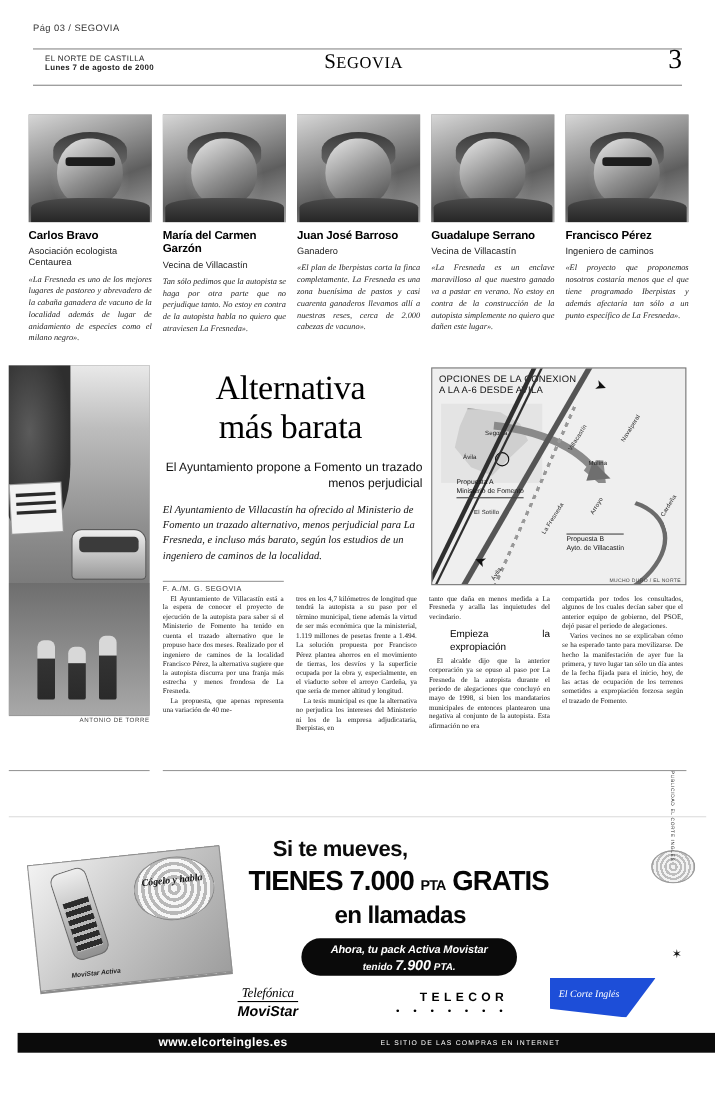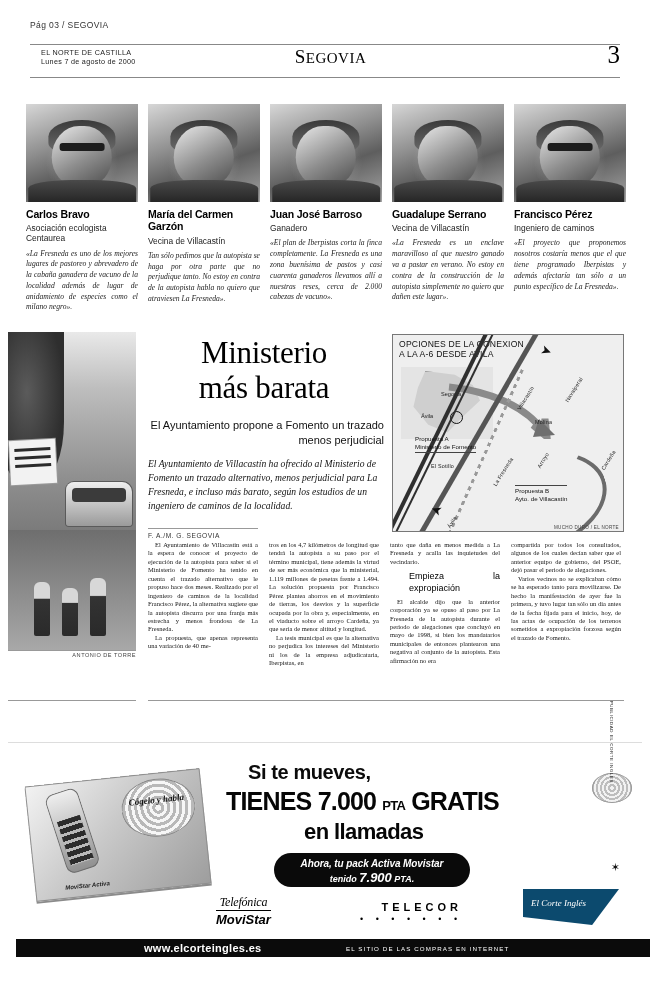--- a/index.html
+++ b/index.html
@@ -8,21 +8,21 @@
 
   
   .folio{position:absolute;left:30px;top:20px;font-size:8.5px;letter-spacing:.4px;color:#333;}
 
   
   .masthead{position:absolute;left:30px;top:44px;width:590px;}
   .mast-rule-top{border-top:1px solid #888;width:590px;}
   .mast-row{position:relative;height:30px;margin-left:11px;}
   .mast-left{position:absolute;left:0;top:3px;line-height:1.25;}
   .mast-left .pub{font-size:7.2px;letter-spacing:.35px;color:#222;}
-  .mast-left .date{font-size:7.2px;letter-spacing:.3px;color:#222;}
+  .mast-left .date{font-size:7.2px;letter-spacing:.3px;color:#222;font-weight:bold;}
   .mast-center{position:absolute;left:0;right:0;top:1px;text-align:center;font-family:"Liberation Serif",serif;font-size:19px;letter-spacing:.5px;color:#000;}
   .mast-center .sc{font-size:15px;}
   .mast-right{position:absolute;right:0;top:-4px;font-family:"Liberation Serif",serif;font-size:25px;color:#000;}
   .mast-rule-bot{border-top:1px solid #888;width:590px;margin-top:2px;}
 
   
   .portraits{position:absolute;left:26px;top:104px;width:598px;display:flex;gap:10px;}
   .pcol{width:112px;}
   .photo{width:112px;height:98px;background:#9a9a9a;position:relative;overflow:hidden;}
   .photo .grain{position:absolute;inset:0;
@@ -116,21 +116,21 @@
   .ad-chip .r2 b{font-size:13px;}
   .ad-side{position:absolute;right:28px;top:40px;font-size:4.4px;letter-spacing:.6px;color:#222;transform:rotate(90deg);transform-origin:right top;white-space:nowrap;}
   .ad-star{position:absolute;right:22px;top:118px;font-size:11px;color:#111;}
 
   .logo-tel{position:absolute;left:208px;top:152px;text-align:center;}
   .logo-tel .t1{font-family:"Liberation Serif",serif;font-style:italic;font-size:12px;letter-spacing:-.2px;color:#000;border-bottom:1.6px solid #000;padding-bottom:0;}
   .logo-tel .t2{font-size:13px;font-weight:700;font-style:italic;margin-top:1px;color:#000;}
   .logo-cor{position:absolute;left:352px;top:158px;text-align:center;}
   .logo-cor .c1{font-size:11px;font-weight:700;letter-spacing:4px;color:#000;text-align:right;}
   .logo-cor .c2{font-size:9px;letter-spacing:5px;color:#000;margin-top:1px;}
-  .logo-eci{position:absolute;left:492px;top:146px;width:96px;height:36px;background:#0c4a6e;clip-path:polygon(0 0,100% 0,72% 100%,0 78%);margin-left:23px;}
+  .logo-eci{position:absolute;left:492px;top:146px;width:96px;height:36px;background:#1d4ed8;clip-path:polygon(0 0,100% 0,72% 100%,0 78%);}
   .logo-eci span{position:absolute;left:8px;top:9px;color:#fff;font-family:"Liberation Serif",serif;font-style:italic;font-size:9px;}
   .ad-bar{position:absolute;left:8px;top:196px;width:634px;height:18px;background:#0b0b0b;color:#fff;}
   .ad-bar .url{position:absolute;left:128px;top:3px;font-size:11px;font-weight:700;letter-spacing:.3px;}
   .ad-bar .tag{position:absolute;left:330px;top:6px;font-size:6.2px;letter-spacing:1.1px;}
 </style>
 </head>
 <body>
 
 <div class="page">
 
@@ -220,21 +220,21 @@
     <div class="car"></div>
     <div class="road"></div>
     <div class="person p1"></div>
       <div class="person p2"></div>
       <div class="person p3"></div>
   </div>
   <div class="credit-rule"></div>
   <div class="credit-demo">ANTONIO DE TORRE</div>
 
   <div class="headline">
-    <div>Ministerio</div>
+    <div>Alternativa</div>
     <div>más barata</div>
   </div>
   <div class="subhead">El Ayuntamiento propone a Fomento un trazado menos perjudicial</div>
   <div class="lead">El Ayuntamiento de Villacastín ha ofrecido al Ministerio de Fomento un trazado alternativo, menos perjudicial para La Fresneda, e incluso más barato, según los estudios de un ingeniero de caminos de la localidad.</div>
   <div class="byline">F. A./M. G. SEGOVIA</div>
 
   <div class="mapbox">
     <div class="map-title">
       <div>OPCIONES DE LA CONEXION</div>
       <div>A LA A-6 DESDE AVILA</div>

